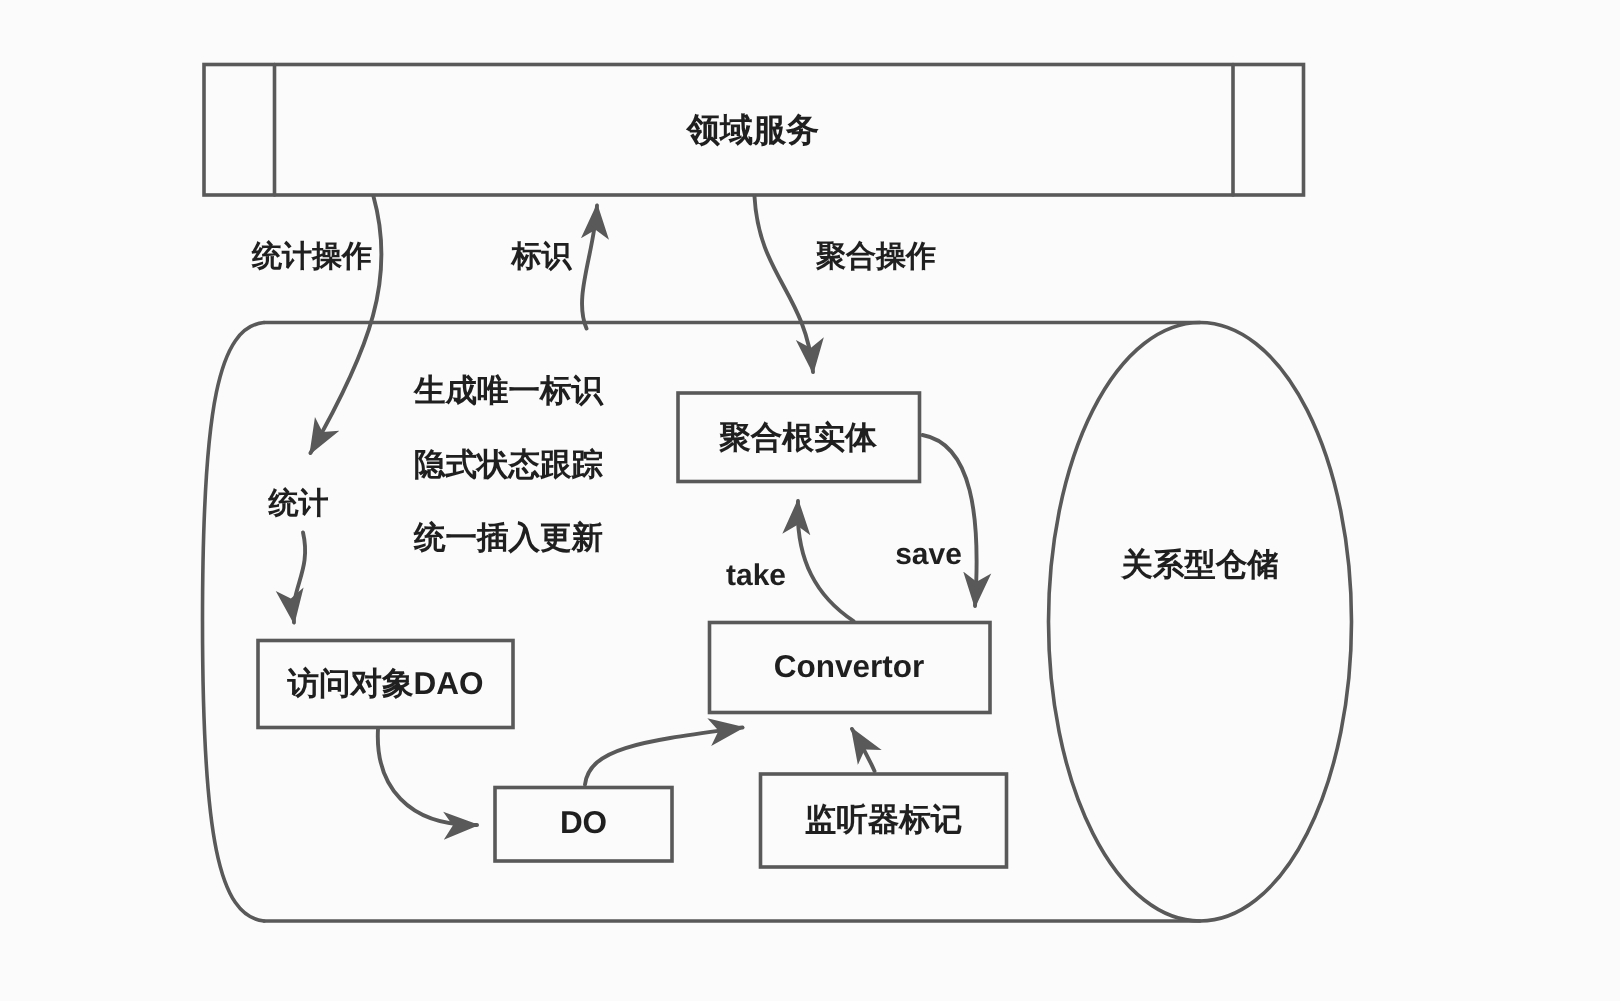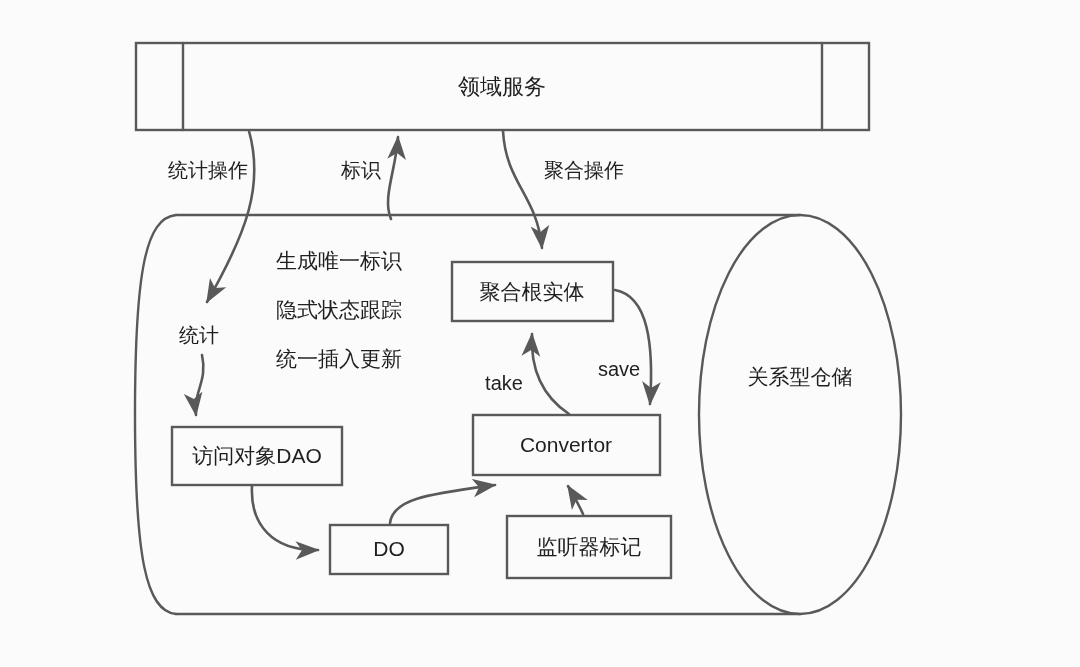--- a/index.html
+++ b/index.html
@@ -11,20 +11,21 @@
     height: 667px;
     background: #fbfbfb;
     font-family: "Liberation Sans", "DejaVu Sans", sans-serif;
     overflow: hidden;
     position: relative;
   }
   #diagram-root {
     position: relative;
     width: 1080px;
     height: 667px;
+    font-weight: bold;
   }
   svg#diagram-svg {
     position: absolute;
     left: 0;
     top: 0;
     width: 1080px;
     height: 667px;
     display: block;
   }
   .stroke {

